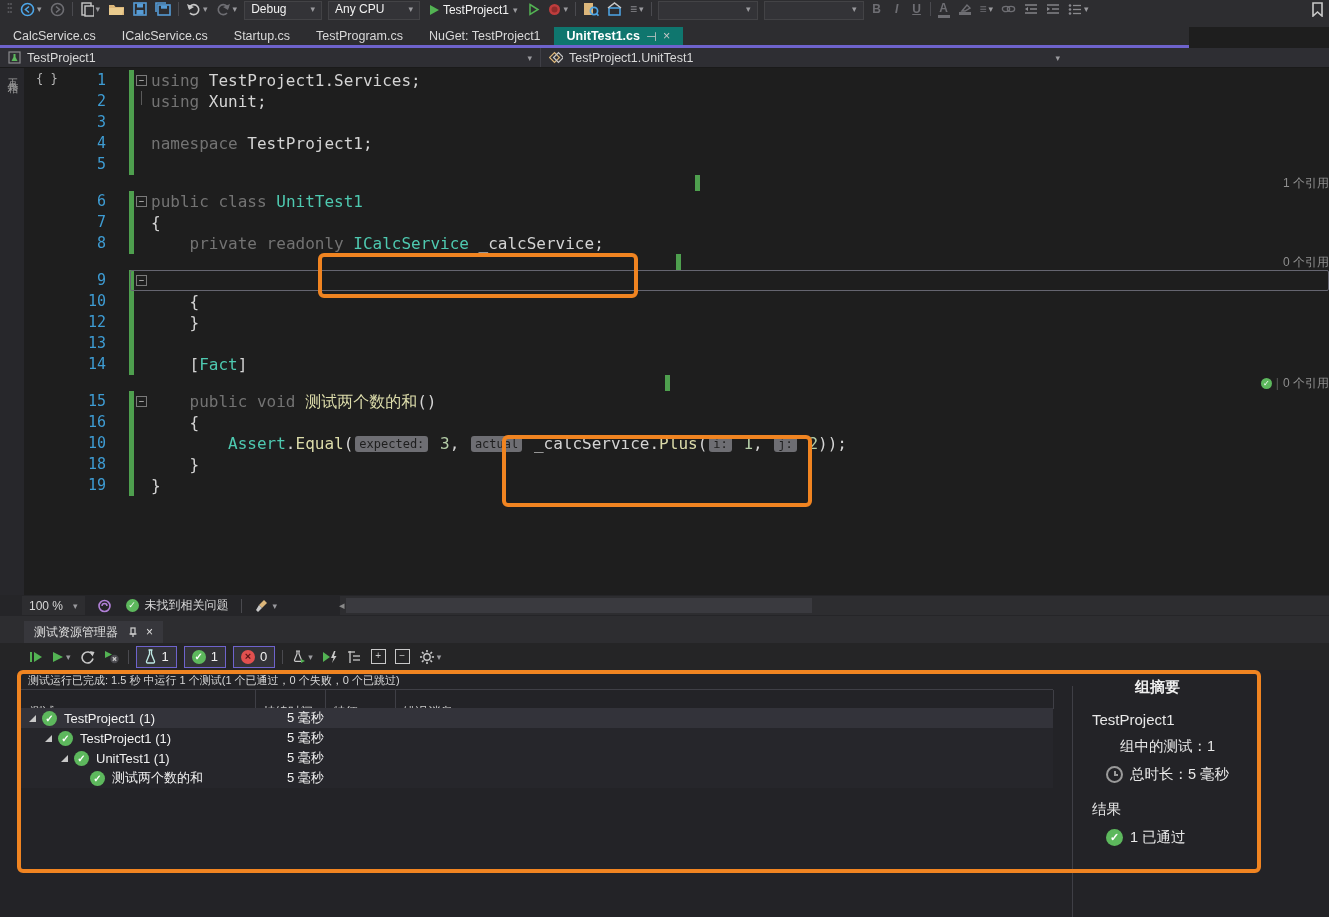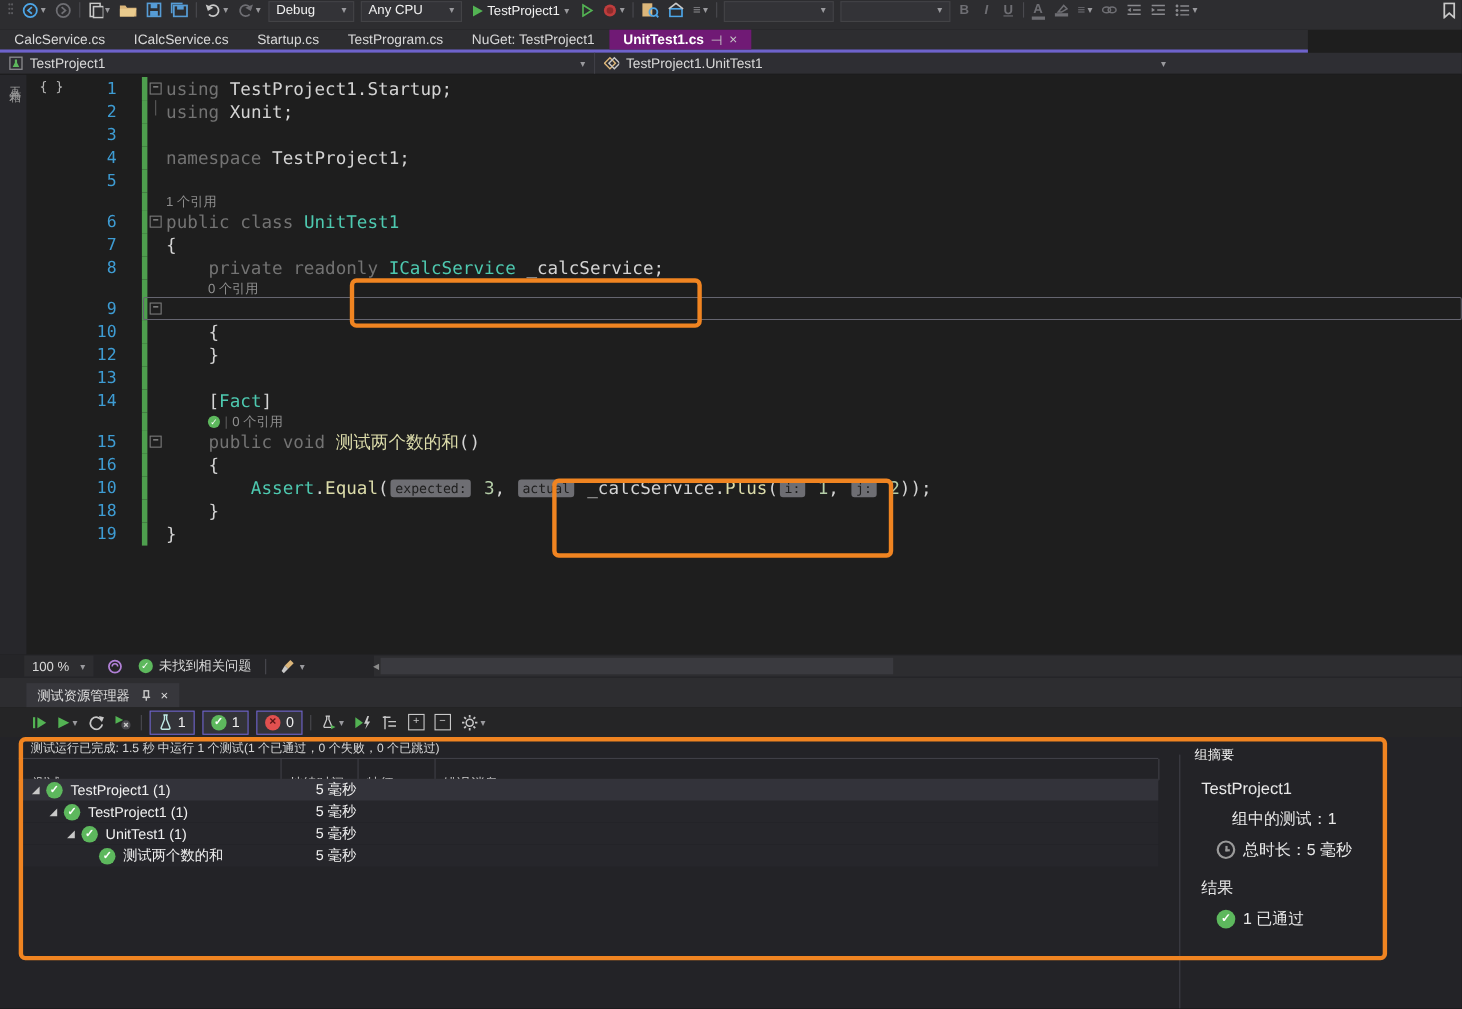--- a/index.html
+++ b/index.html
@@ -11,21 +11,21 @@
   .tsep{width:1px;height:14px;background:#4A4A4F;flex:none;margin-top:1px;}
   .caret{color:#9A9A9E;font-size:9px;line-height:14px;}
   .combo{height:17px;background:#333337;border:1px solid #434346;display:flex;align-items:flex-start;gap:24px;padding:0 6px;font-size:12px;color:#F1F1F1;flex:none;}
   .combo.empty{width:86px;}
   .runbtn{display:flex;align-items:center;gap:4px;height:17px;padding:0 4px;font-size:12px;color:#F1F1F1;flex:none;}
   .play{width:0;height:0;border-left:9px solid #53B353;border-top:5.5px solid transparent;border-bottom:5.5px solid transparent;}
   .gray-letter{color:#6E6E73;font-size:12px;font-weight:bold;width:12px;text-align:center;}
   
   .tabstrip{left:0;top:27px;width:1189px;height:18px;background:#2D2D30;display:flex;border-bottom:3px solid #6E63CC;box-sizing:content-box;}
   .tab{display:flex;align-items:center;gap:6px;padding:0 13px;font-size:12.5px;color:#D8D8D8;height:18px;flex:none;}
-  .tab.active{background:#701a75;color:#FFFFFF;font-weight:bold;}
+  .tab.active{background:#0f766e;color:#FFFFFF;font-weight:bold;}
   .tab .pin,.tab .x{color:#C8C8C8;font-weight:normal;}
   
   .breadcrumb{left:0;top:48px;width:1329px;height:20px;background:#2E2E33;display:flex;align-items:center;font-size:12.5px;color:#D8D8D8;border-bottom:1px solid #1A1A1A;box-sizing:border-box;}
   .bseg{display:flex;align-items:center;gap:6px;height:100%;padding:0 8px;box-sizing:border-box;}
   .bseg .caret{margin-left:auto;}
   .bseg1{width:540px;}
   .bseg2{width:528px;border-left:1px solid #3F3F46;}
   .bseg3{flex:1;border-left:1px solid #3F3F46;}
   
   .editor{left:0;top:68px;width:1329px;height:527px;background:#1E1E1E;}
@@ -37,21 +37,21 @@
   .gbar{width:5px;background:#4E9F4E;flex:none;}
   .gfold{width:17px;flex:none;position:relative;}
   .fbox::before{content:"\2212";position:absolute;left:2px;top:5px;width:11px;height:11px;border:1px solid #7A7A7A;background:#1E1E1E;color:#C8C8C8;font:9px/9px "DejaVu Sans Mono",monospace;text-align:center;box-sizing:border-box;}
   .fline::before{content:"";position:absolute;left:7px;top:0;height:14px;width:1px;background:#5A5A5A;}
   .ctext{white-space:pre;font:16px/21px "DejaVu Sans Mono",monospace;color:#D4D4D4;}
   .tk-k{color:#737373}.tk-p{color:#D4D4D4}.tk-t{color:#4EC9B0}.tk-m{color:#DCDCAA}.tk-v{color:#9CDCFE}.tk-d{color:#B5CEA8}
   .hint{background:#6E6E73;color:#1E1E1E;border-radius:3px;padding:0 4px;margin:0 2px;font-size:12px;line-height:16px;display:inline-block;vertical-align:1px;}
   .bh{background:#2B5797;border-radius:2px;}
   .cursor{display:inline-block;width:2px;height:17px;background:#E6E6E6;vertical-align:-3px;}
   .current::after{content:"";position:absolute;left:104px;right:0;top:0;bottom:0;border:1px solid #656570;border-radius:2px;pointer-events:none;}
-  .lrow{display:flex;height:16px;}
+  .lrow{display:flex;height:16px;justify-content:space-between;}
   .lg{width:103px;flex:none;}
   .lc{display:flex;align-items:center;gap:4px;font-size:12px;color:#8F8F8F;padding-left:17px;}
   .lens-check{width:11px;height:11px;border-radius:50%;background:#5DB85D;color:#fff;font-size:8px;line-height:11px;text-align:center;}
   .lens-div{color:#5A5A5A;}
   .gicon{position:absolute;left:36px;top:4px;font:12px/14px "DejaVu Sans Mono",monospace;color:#B8B8B8;}
   
   .estatus{left:0;top:595px;width:1329px;height:21px;background:#252528;display:flex;align-items:center;font-size:12px;color:#D8D8D8;}
   .zoombox{display:flex;align-items:center;gap:10px;background:#2D2D30;height:19px;padding:0 7px;margin-left:22px;}
   .healthy{display:flex;align-items:center;gap:6px;margin-left:14px;}
   .hcheck{width:13px;height:13px;border-radius:50%;background:#5DB85D;color:#fff;font-size:9px;line-height:13px;text-align:center;}
@@ -77,21 +77,21 @@
   #trows{position:absolute;left:17px;right:276px;top:38px;}
   .trow{position:relative;display:flex;align-items:center;height:20px;background:#26262B;font-size:13px;color:#F0F0F0;}
   .trow.sel{background:#33333A;}
   .tind{flex:none;}
   .texp{width:0;height:0;border-bottom:7px solid #C8C8C8;border-left:7px solid transparent;margin-right:6px;flex:none;}
   .texp.empty{border:none;width:7px;margin-right:6px;}
   .chk{width:15px;height:15px;border-radius:50%;background:#5DB85D;color:#fff;font-size:10px;line-height:15px;text-align:center;font-weight:bold;margin-right:7px;flex:none;}
   .tdur{position:absolute;left:270px;}
   .vdiv{position:absolute;left:1072px;top:16px;bottom:0;width:1px;background:#3F3F46;}
   .summary{position:absolute;left:1086px;top:8px;color:#E8E8E8;}
-  .sm-title{font-size:12px;font-weight:normal;color:#F0F0F0;}
+  .sm-title{font-size:15px;font-weight:bold;color:#F0F0F0;text-align:center;}
   .sm-group{font-size:15px;margin:14px 0 0 6px;}
   .sm-item{display:flex;align-items:center;gap:7px;font-size:14.5px;margin:9px 0 0 20px;}
   .sm-sec{font-size:14.5px;margin:16px 0 0 6px;}
   .clock{width:17px;height:17px;border:2px solid #9A9A9A;border-radius:50%;position:relative;box-sizing:border-box;flex:none;}
   .clock::before{content:"";position:absolute;left:6px;top:3px;width:1.5px;height:5px;background:#9A9A9A;}
   .clock::after{content:"";position:absolute;left:6px;top:6px;width:4px;height:1.5px;background:#9A9A9A;}
   .chk-lg{width:17px;height:17px;border-radius:50%;background:#5DB85D;color:#fff;font-size:11px;line-height:17px;text-align:center;font-weight:bold;flex:none;}
   
   .anno{position:absolute;border:4px solid #F08421;border-radius:6px;pointer-events:none;z-index:50;}
   svg{display:block;}
@@ -328,21 +328,21 @@
   <div class="abs editor">
     <div class="leftstrip">
       <div class="vtab">工具箱</div>
     </div>
     <span class="gicon">{ }</span>
     <div id="code">
         <div class="crow">
           <span class="gnum">1</span>
           <span class="gbar"></span>
           <span class="gfold fbox"></span>
-          <span class="ctext"><span class="tk-k">using</span><span class="tk-p"> TestProject1.Startup;</span></span>
+          <span class="ctext"><span class="tk-k">using</span><span class="tk-p"> TestProject1.Services;</span></span>
         </div>
         <div class="crow">
           <span class="gnum">2</span>
           <span class="gbar"></span>
           <span class="gfold fline"></span>
           <span class="ctext"><span class="tk-k">using</span><span class="tk-p"> Xunit;</span></span>
         </div>
         <div class="crow">
           <span class="gnum">3</span>
           <span class="gbar"></span>

